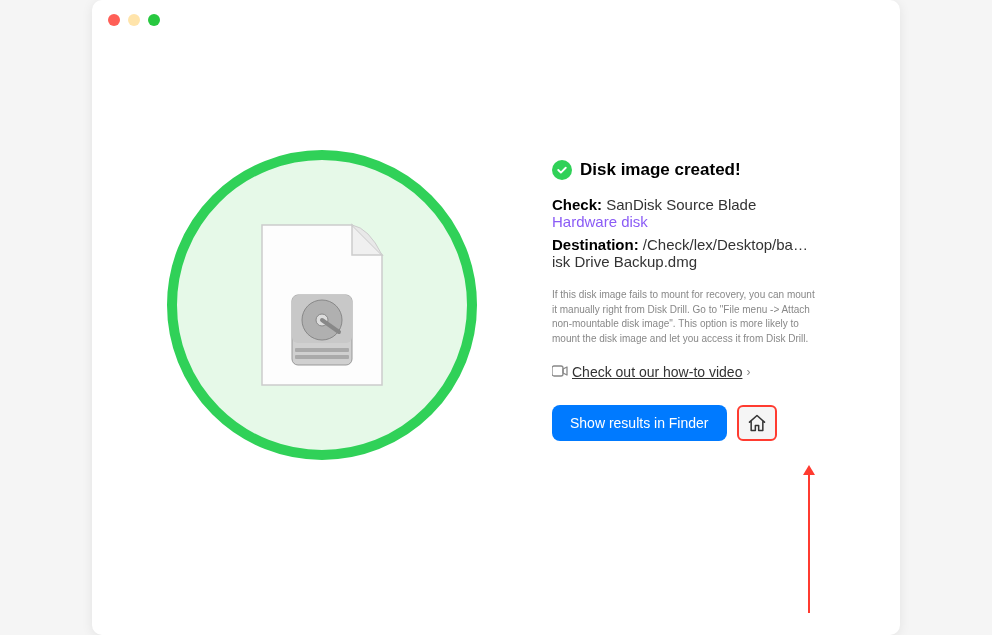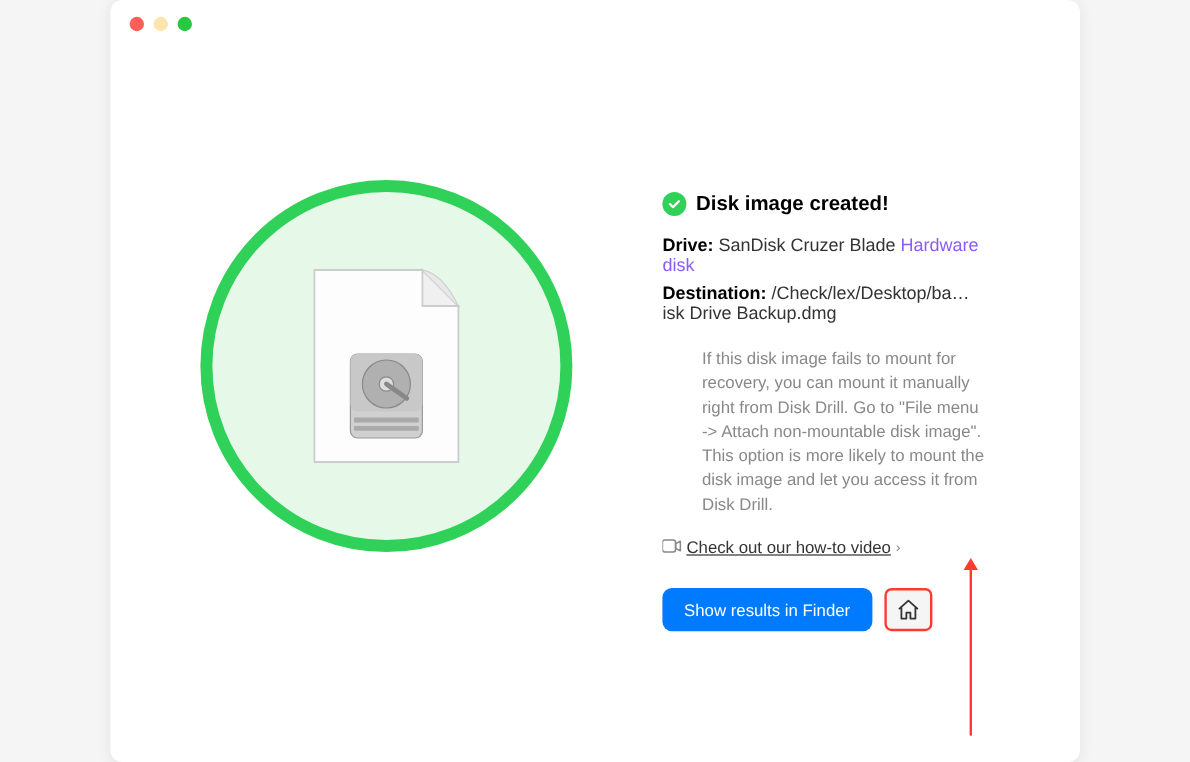--- a/index.html
+++ b/index.html
@@ -104,26 +104,25 @@
       margin-bottom: 6px;
     }
     .meta-label {
       font-weight: 700;
       color: #000;
     }
     .meta-suffix {
       color: #8b5cf6;
     }
     .description {
-      font-size: 14px;
+      font-size: 10px;
       color: #888;
       line-height: 1.45;
       margin-top: 18px;
       max-width: 460px;
-      margin-left: 33px;
     }
     .video-link {
       display: inline-flex;
       align-items: center;
       gap: 4px;
       font-size: 14px;
       color: #333;
       margin-top: 18px;
       cursor: pointer;
     }
@@ -227,22 +226,22 @@
       <div class="heading-row">
         <div class="check-badge">
           <svg viewBox="0 0 16 16">
               <path d="M3 8 L6.5 11.5 L13 5" stroke="#fff" stroke-width="2.5" fill="none" stroke-linecap="round" stroke-linejoin="round"></path>
             </svg>
         </div>
         <div class="heading-text">Disk image created!</div>
       </div>
 
       <div class="meta-row">
-        <span class="meta-label">Drive:</span>
-        <span>SanDisk Cruzer Blade</span>
+        <span class="meta-label">Check:</span>
+        <span>SanDisk Source Blade</span>
         <span class="meta-suffix">Hardware disk</span>
       </div>
 
       <div class="meta-row">
         <span class="meta-label">Destination:</span>
         <span>/Check/lex/Desktop/ba…isk Drive Backup.dmg</span>
       </div>
 
       <div class="description">If this disk image fails to mount for recovery, you can mount it manually right from Disk Drill. Go to "File menu -&gt; Attach non-mountable disk image". This option is more likely to mount the disk image and let you access it from Disk Drill.</div>
 

